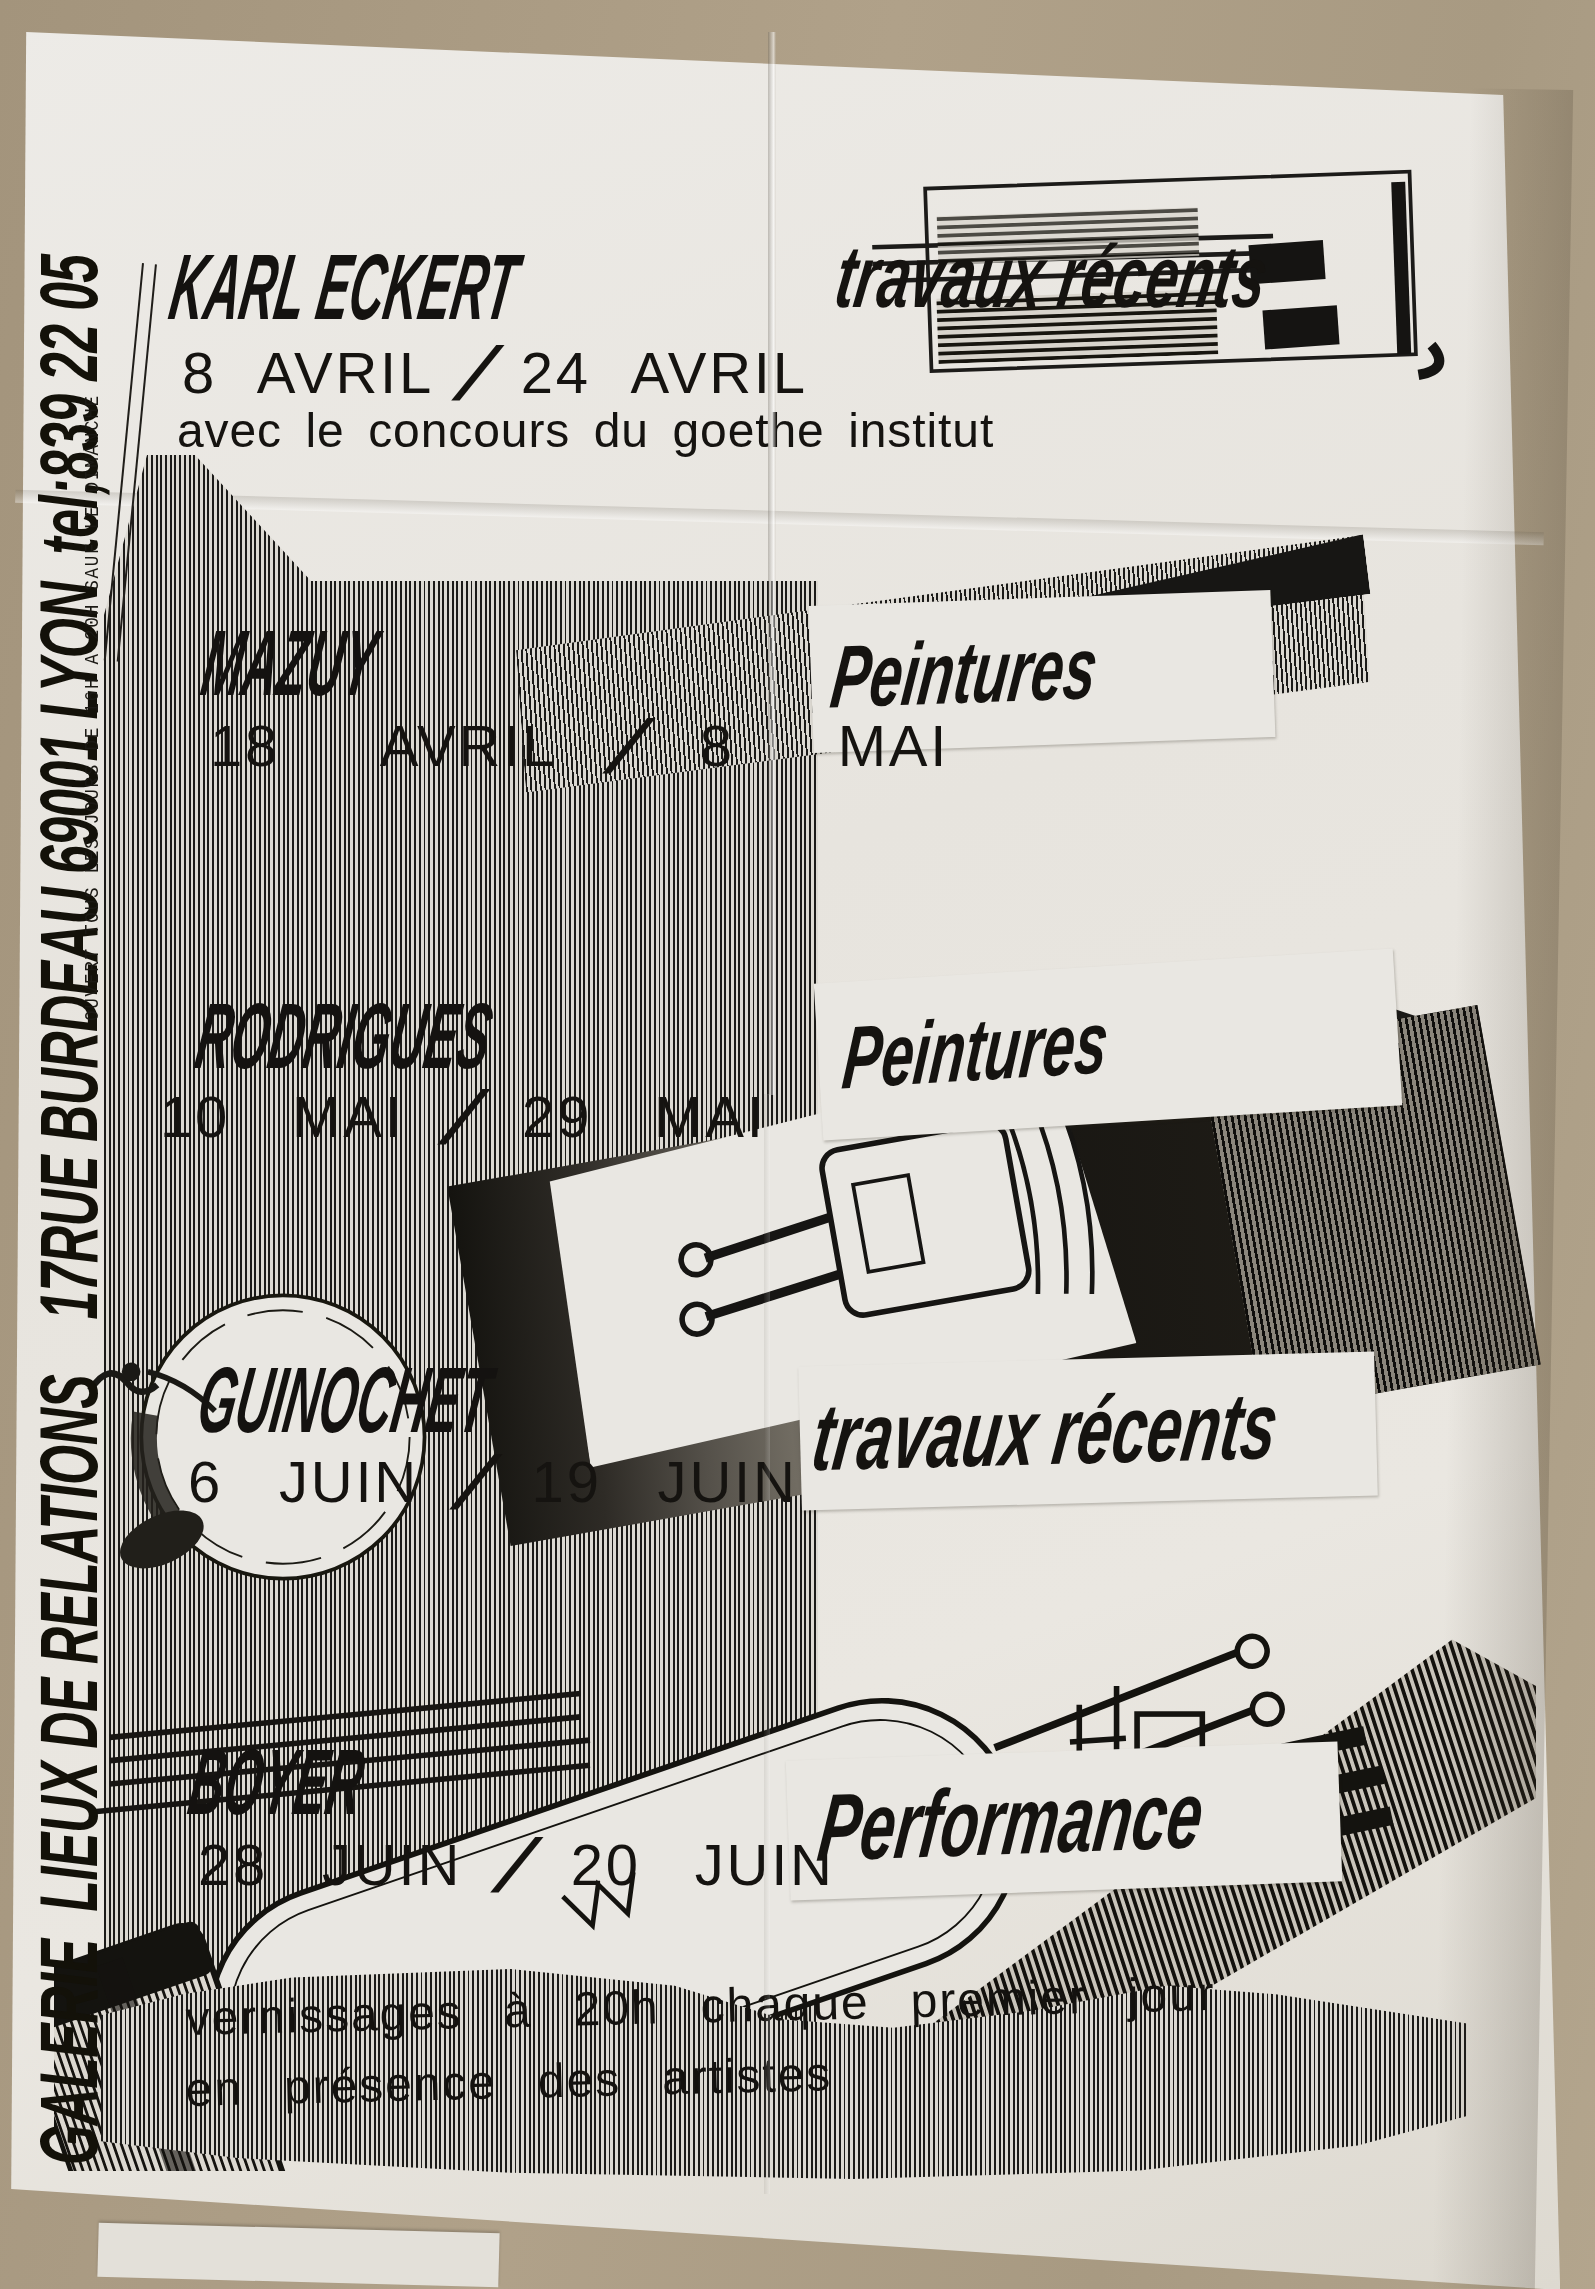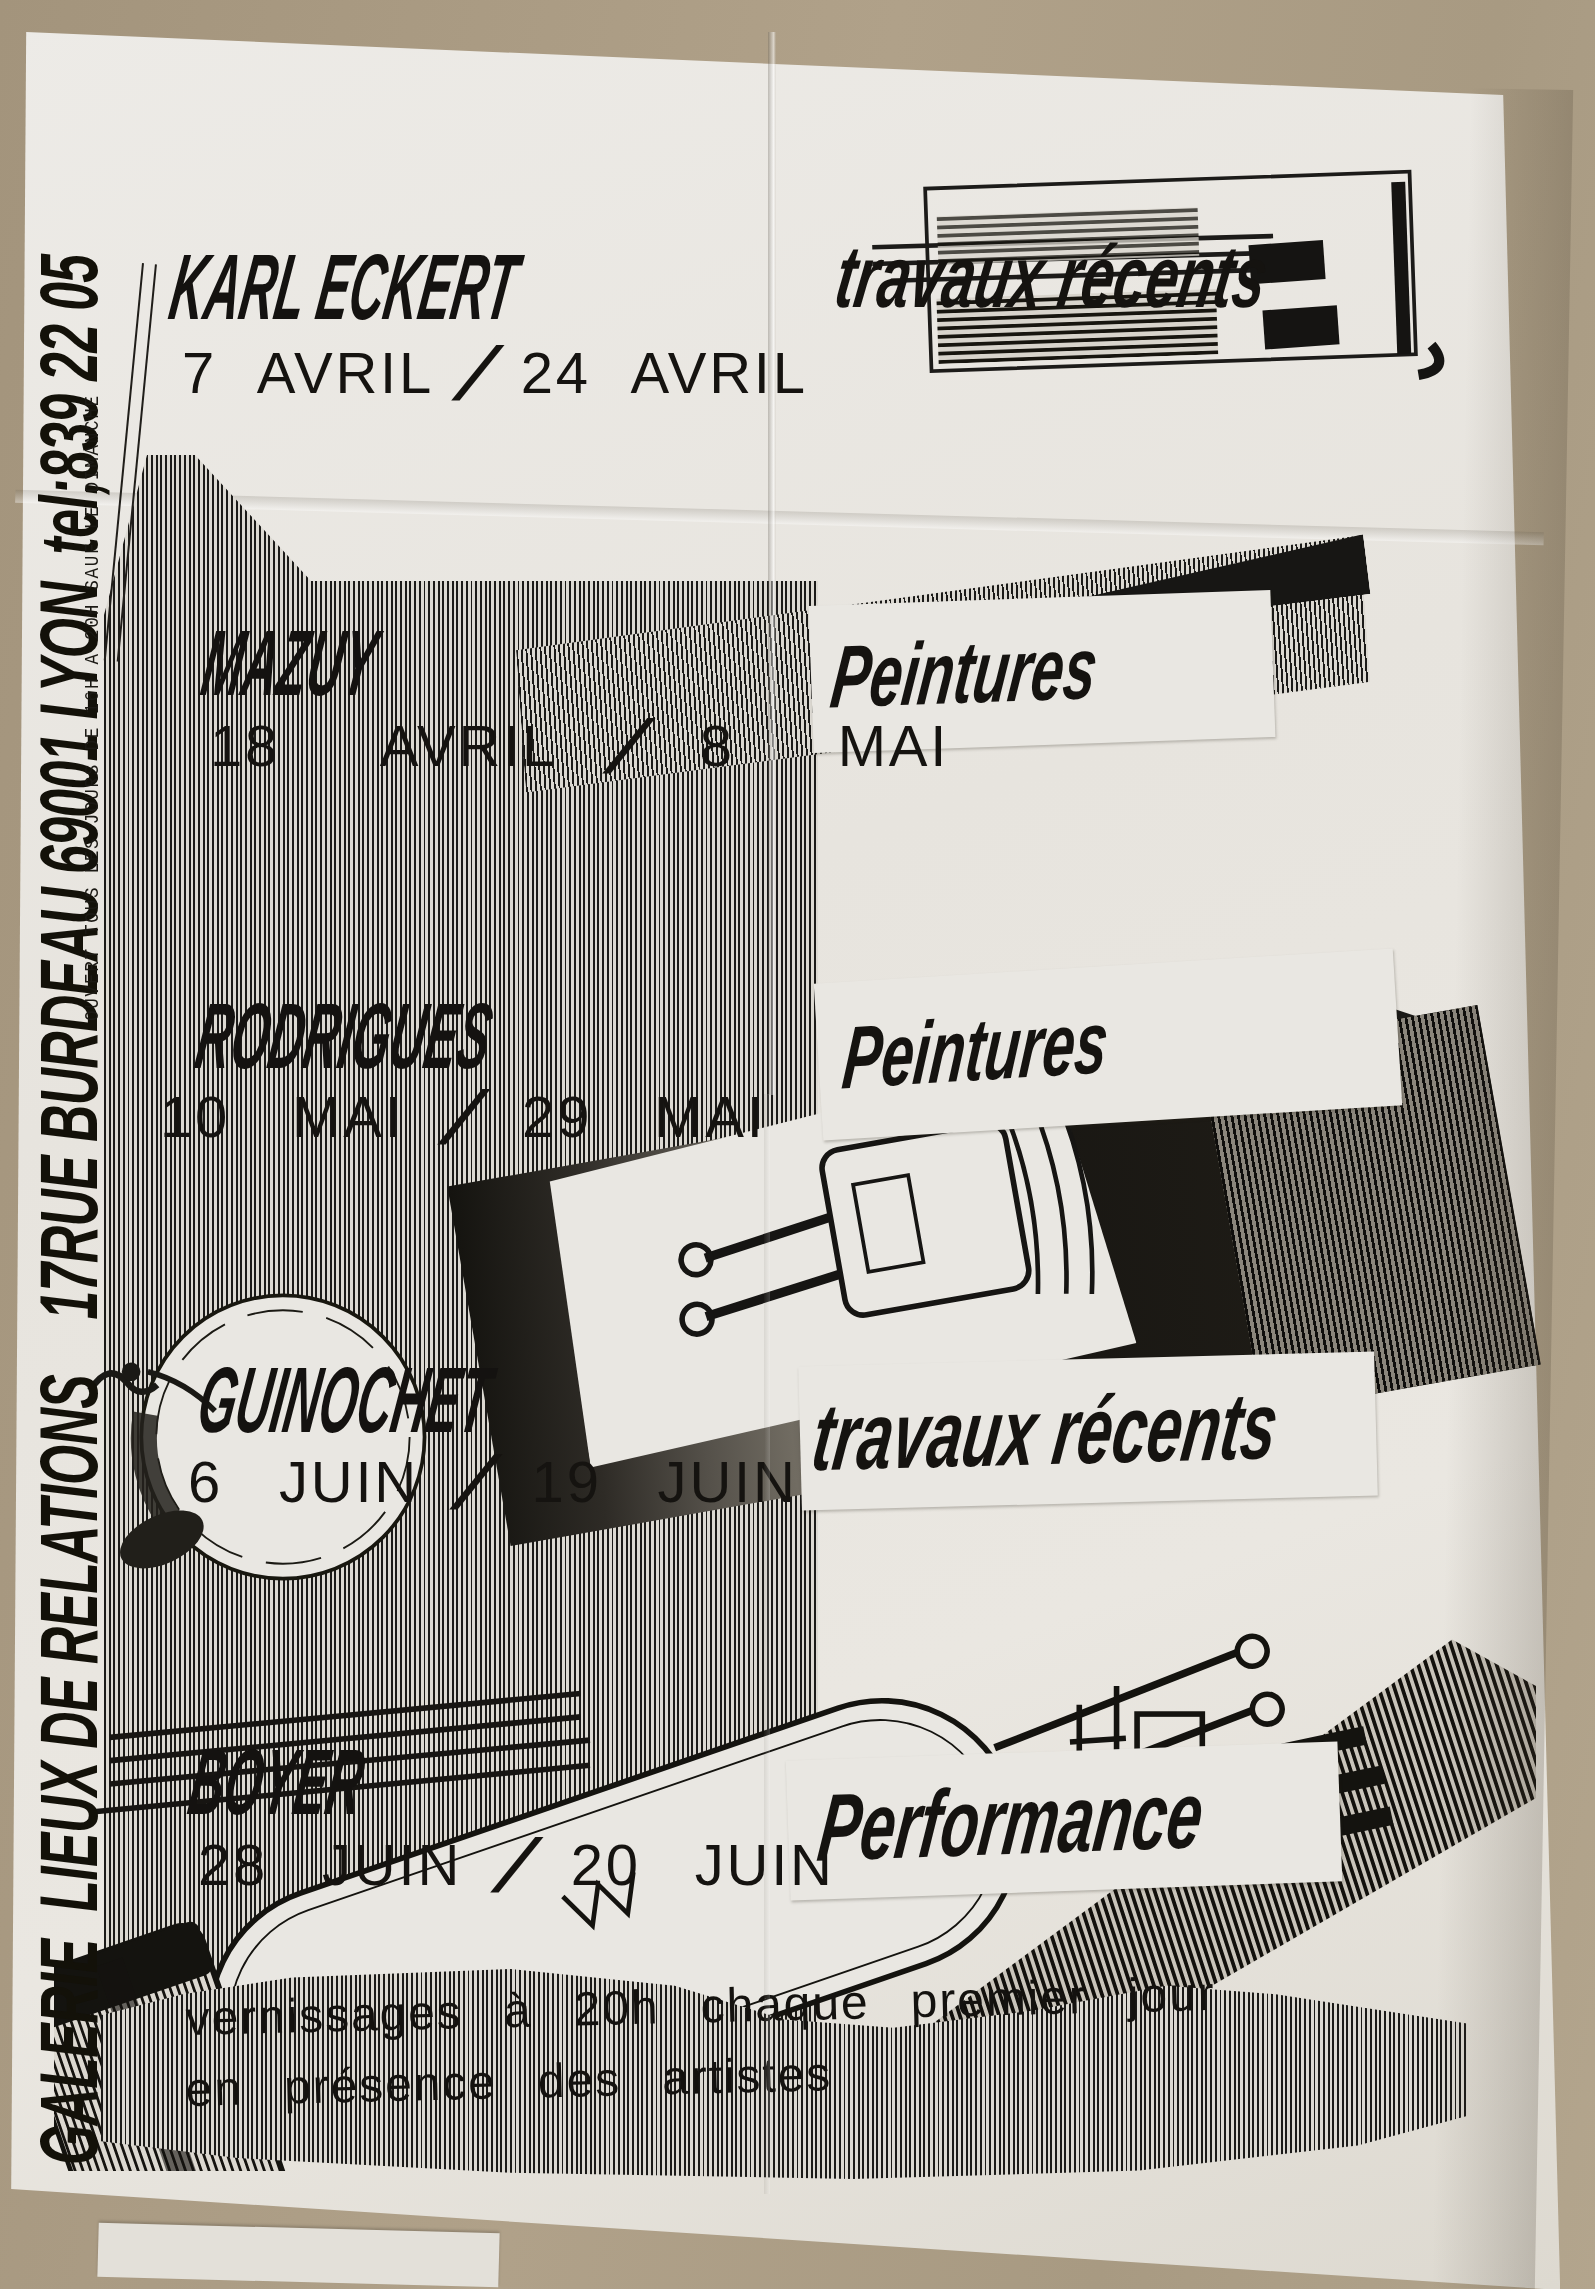--- a/index.html
+++ b/index.html
@@ -200,22 +200,23 @@
   <div class="abs side-title pre">GALERIE  LIEUX DE RELATIONS    17RUE BURDEAU 69001 LYON  tel;839 22 05</div>
   <div class="abs side-hours pre">OUVERT TOUS LES JOURS DE 16H A 20H SAUF LE DIMANCHE</div>
 
   <div class="abs" style="left:179px;top:241px">
     <span class="artist">KARL ECKERT</span>
   </div>
   <div class="abs" style="left:844px;top:233px">
     <span class="cat">travaux récents</span>
   </div>
   <div class="abs dates" style="left:182px;top:328px">
-    <span>7 AVRIL</span><span class="sep">/</span><span>24 AVRIL</span>
-  </div>
+    <span>8 AVRIL</span><span class="sep">/</span><span>24 AVRIL</span>
+  </div>
+  <div class="abs note" style="left:177px;top:403px">avec le concours du goethe institut</div>
 
   <div class="abs" style="left:211px;top:617px">
     <span class="artist">MAZUY</span>
   </div>
   <div class="abs dates" style="left:210px;top:701px;word-spacing:84px">
     <span>18 AVRIL</span><span class="sep" style="margin:0 60px">/</span><span>8 MAI</span>
   </div>
 
   <div class="abs" style="left:205px;top:990px">
     <span class="artist">RODRIGUES</span>

